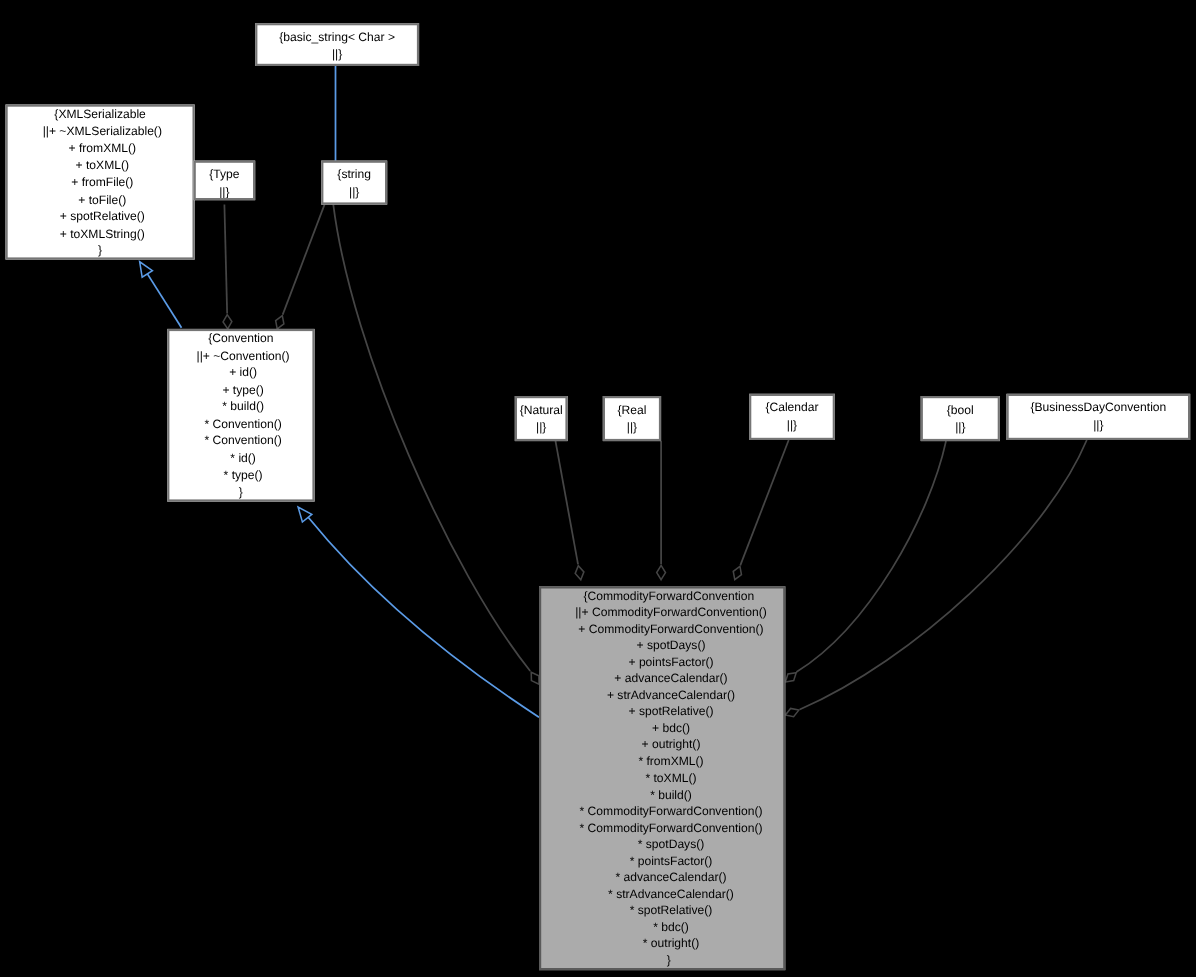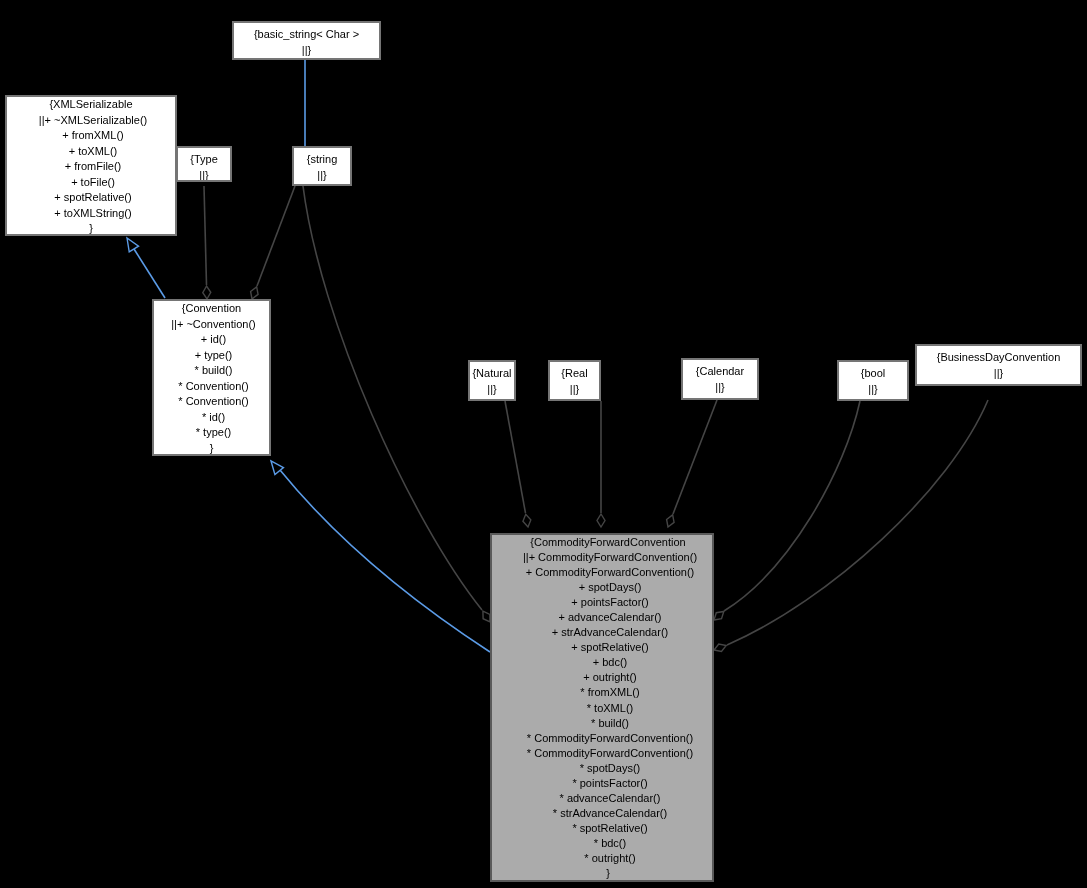--- a/index.html
+++ b/index.html
@@ -95,21 +95,21 @@
   <div class="node node-sm" style="left:176px;top:146px;width:56px;height:36px">
     <div class="hdr">{Type</div>
     <div class="ftr">||}</div>
   </div>
 
   <div class="node node-sm" style="left:292px;top:146px;width:60px;height:40px">
     <div class="hdr">{string</div>
     <div class="ftr">||}</div>
   </div>
 
-  <div class="node" style="left:152px;top:299px;width:119px;height:157px">
+  <div class="node" style="left:152px;top:299px;width:134px;height:157px">
     <div class="hdr">{Convention</div>
     <div class="members">
         <div>||+ ~Convention()</div>
         <div>+ id()</div>
         <div>+ type()</div>
         <div>* build()</div>
         <div>* Convention()</div>
         <div>* Convention()</div>
         <div>* id()</div>
         <div>* type()</div>
@@ -130,21 +130,21 @@
   <div class="node node-sm" style="left:681px;top:358px;width:78px;height:42px">
     <div class="hdr">{Calendar</div>
     <div class="ftr">||}</div>
   </div>
 
   <div class="node node-sm" style="left:837px;top:360px;width:72px;height:41px">
     <div class="hdr">{bool</div>
     <div class="ftr">||}</div>
   </div>
 
-  <div class="node node-sm" style="left:915px;top:344px;width:167px;height:42px">
+  <div class="node node-sm" style="left:915px;top:358px;width:167px;height:42px">
     <div class="hdr">{BusinessDayConvention</div>
     <div class="ftr">||}</div>
   </div>
 
   <div class="node cfc" style="left:490px;top:533px;width:224px;height:349px">
     <div class="hdr">{CommodityForwardConvention</div>
     <div class="members">
         <div>||+ CommodityForwardConvention()</div>
         <div>+ CommodityForwardConvention()</div>
         <div>+ spotDays()</div>

